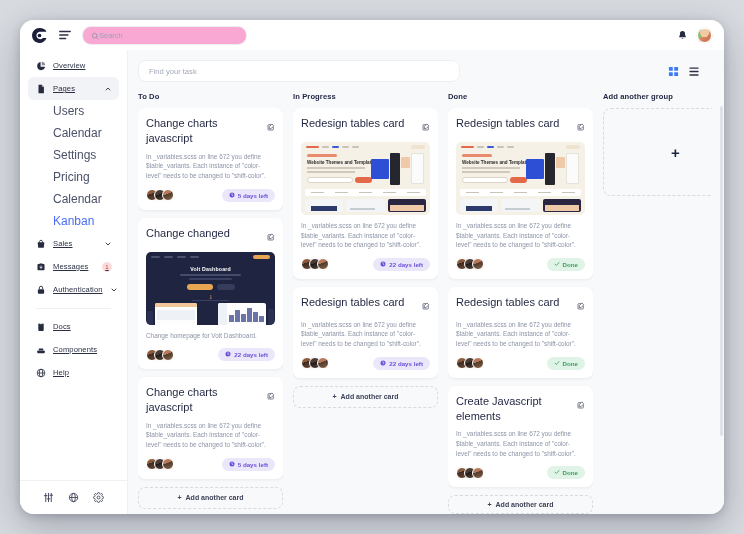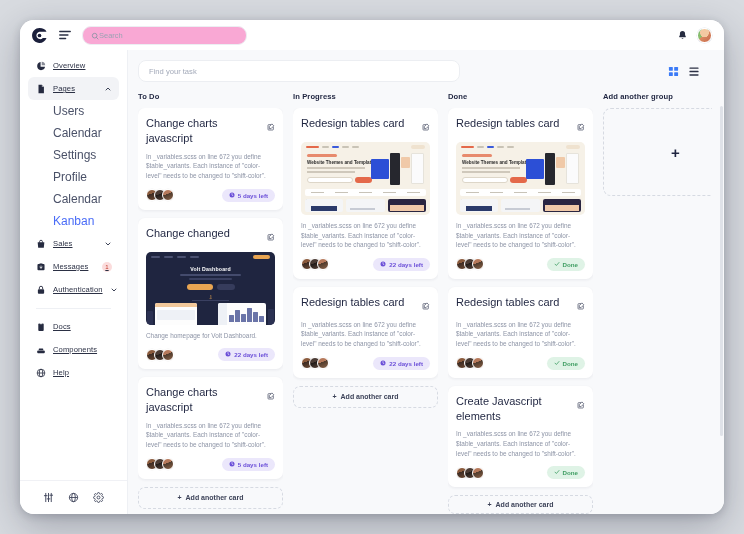--- a/index.html
+++ b/index.html
@@ -365,21 +365,21 @@
         <div class="nav-sub">
           <span>Users</span>
         </div>
         <div class="nav-sub">
           <span>Calendar</span>
         </div>
         <div class="nav-sub">
           <span>Settings</span>
         </div>
         <div class="nav-sub">
-          <span>Profile</span>
+          <span>Pricing</span>
         </div>
         <div class="nav-sub">
           <span>Calendar</span>
         </div>
         <div class="nav-sub active-link">
           <span>Kanban</span>
         </div>
 
         <div class="nav-item">
           <span class="nav-ico">

